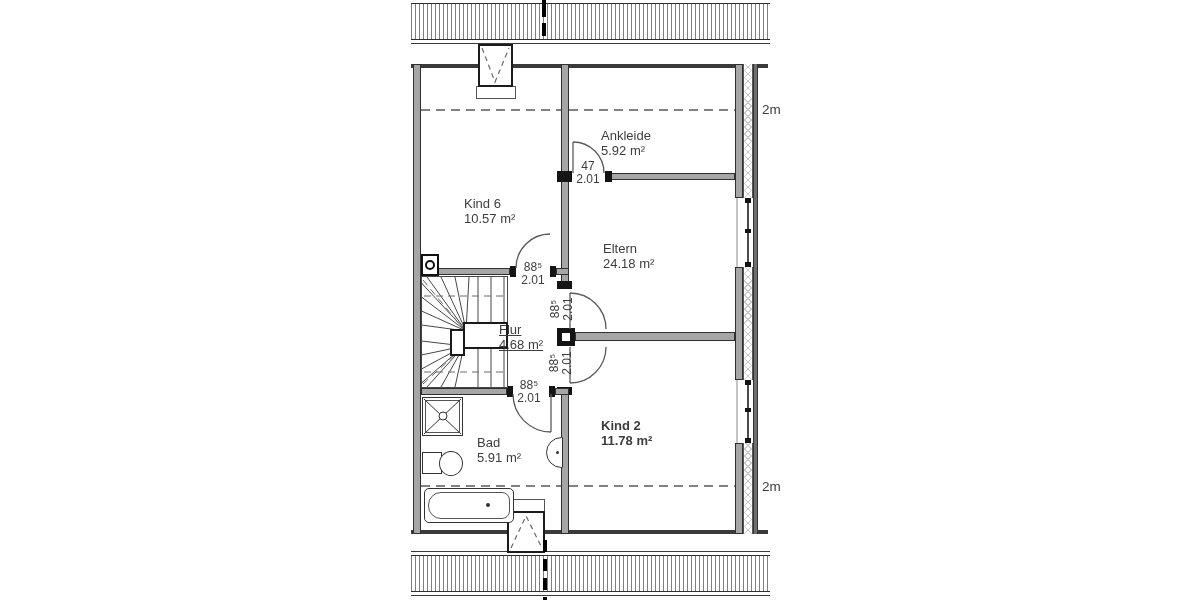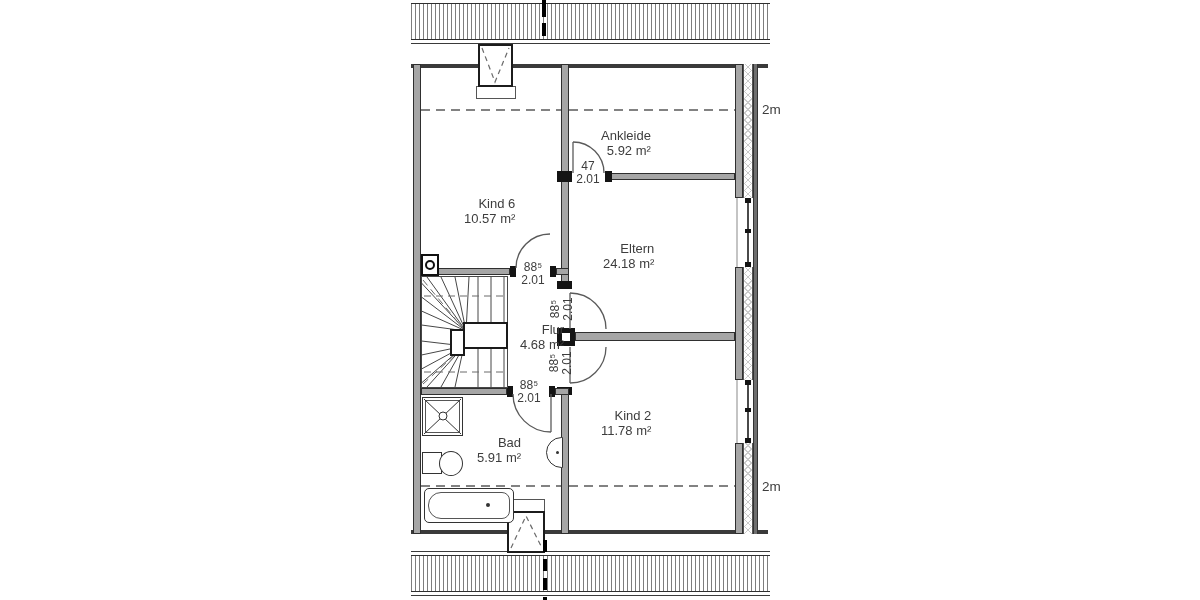--- a/index.html
+++ b/index.html
@@ -13,21 +13,21 @@
   
   .wall{background:#a6a6a6;border:1px solid #2f2f2f;}
   .cap{background:#141414;}
   .insul{background:repeating-linear-gradient(45deg,#cbcbcb 0 1px,transparent 1px 5px),
                     repeating-linear-gradient(-45deg,#cbcbcb 0 1px,transparent 1px 5px);
          border-left:1px solid #555;border-right:1px solid #555;background-color:#fff;}
   .darkbar{background:#6e6e6e;border-left:1px solid #333;border-right:1px solid #333;}
   .winjamb{background:#c4c4c4;}
   .glass{background:#4a4a4a;}
   
-  .roomlabel{font-size:13px;line-height:15px;white-space:nowrap;text-align:right;}
+  .roomlabel{font-size:13px;line-height:15px;white-space:nowrap;}
   .doorlabel{font-size:12px;line-height:13px;text-align:center;white-space:nowrap;}
   .rot{transform:rotate(-90deg);}
   .marker{font-size:13.5px;}
   
   .fx{border:1.4px solid #333;background:#fff;}
   .fxthin{border:1px solid #555;background:transparent;}
   svg{position:absolute;left:0;top:0;pointer-events:none;}
 </style>
 </head>
 <body>
@@ -204,25 +204,25 @@
     <div>10.57 m²</div>
   </div>
   <div class="abs roomlabel" style="left:601px;top:128px;">
     <div>Ankleide</div>
     <div>5.92 m²</div>
   </div>
   <div class="abs roomlabel" style="left:603px;top:241px;">
     <div>Eltern</div>
     <div>24.18 m²</div>
   </div>
-  <div class="abs roomlabel" style="left:520px;top:322px;">
+  <div class="abs roomlabel" style="left:499px;top:322px;text-decoration:underline;">
     <div>Flur</div>
     <div>4.68 m²</div>
   </div>
-  <div class="abs roomlabel" style="left:601px;top:408px;">
+  <div class="abs roomlabel" style="left:601px;top:418px;font-weight:bold;">
     <div>Kind 2</div>
     <div>11.78 m²</div>
   </div>
   <div class="abs roomlabel" style="left:477px;top:435px;">
     <div>Bad</div>
     <div>5.91 m²</div>
   </div>
 
   <div class="abs doorlabel" style="left:570px;top:160px;width:36px;">
     <div>47</div>

